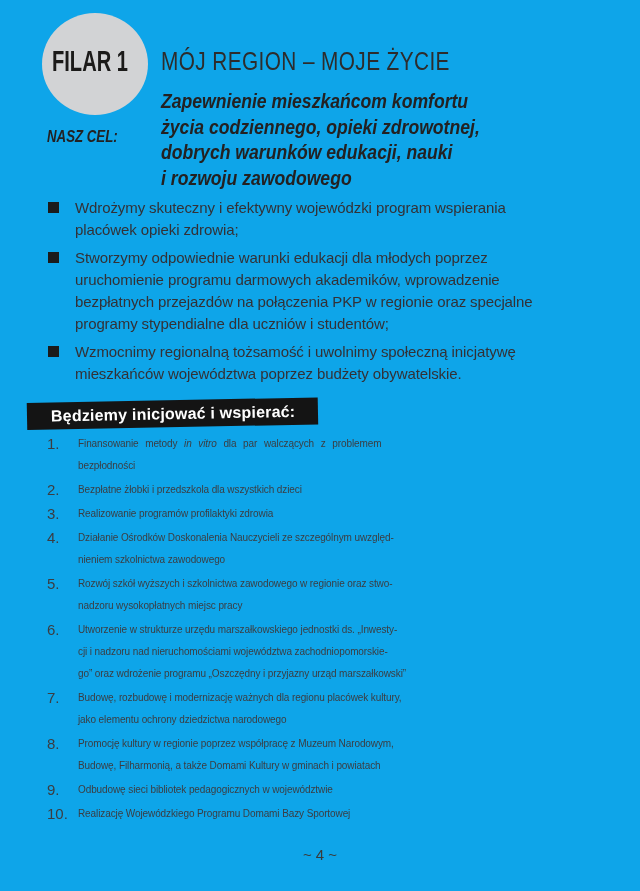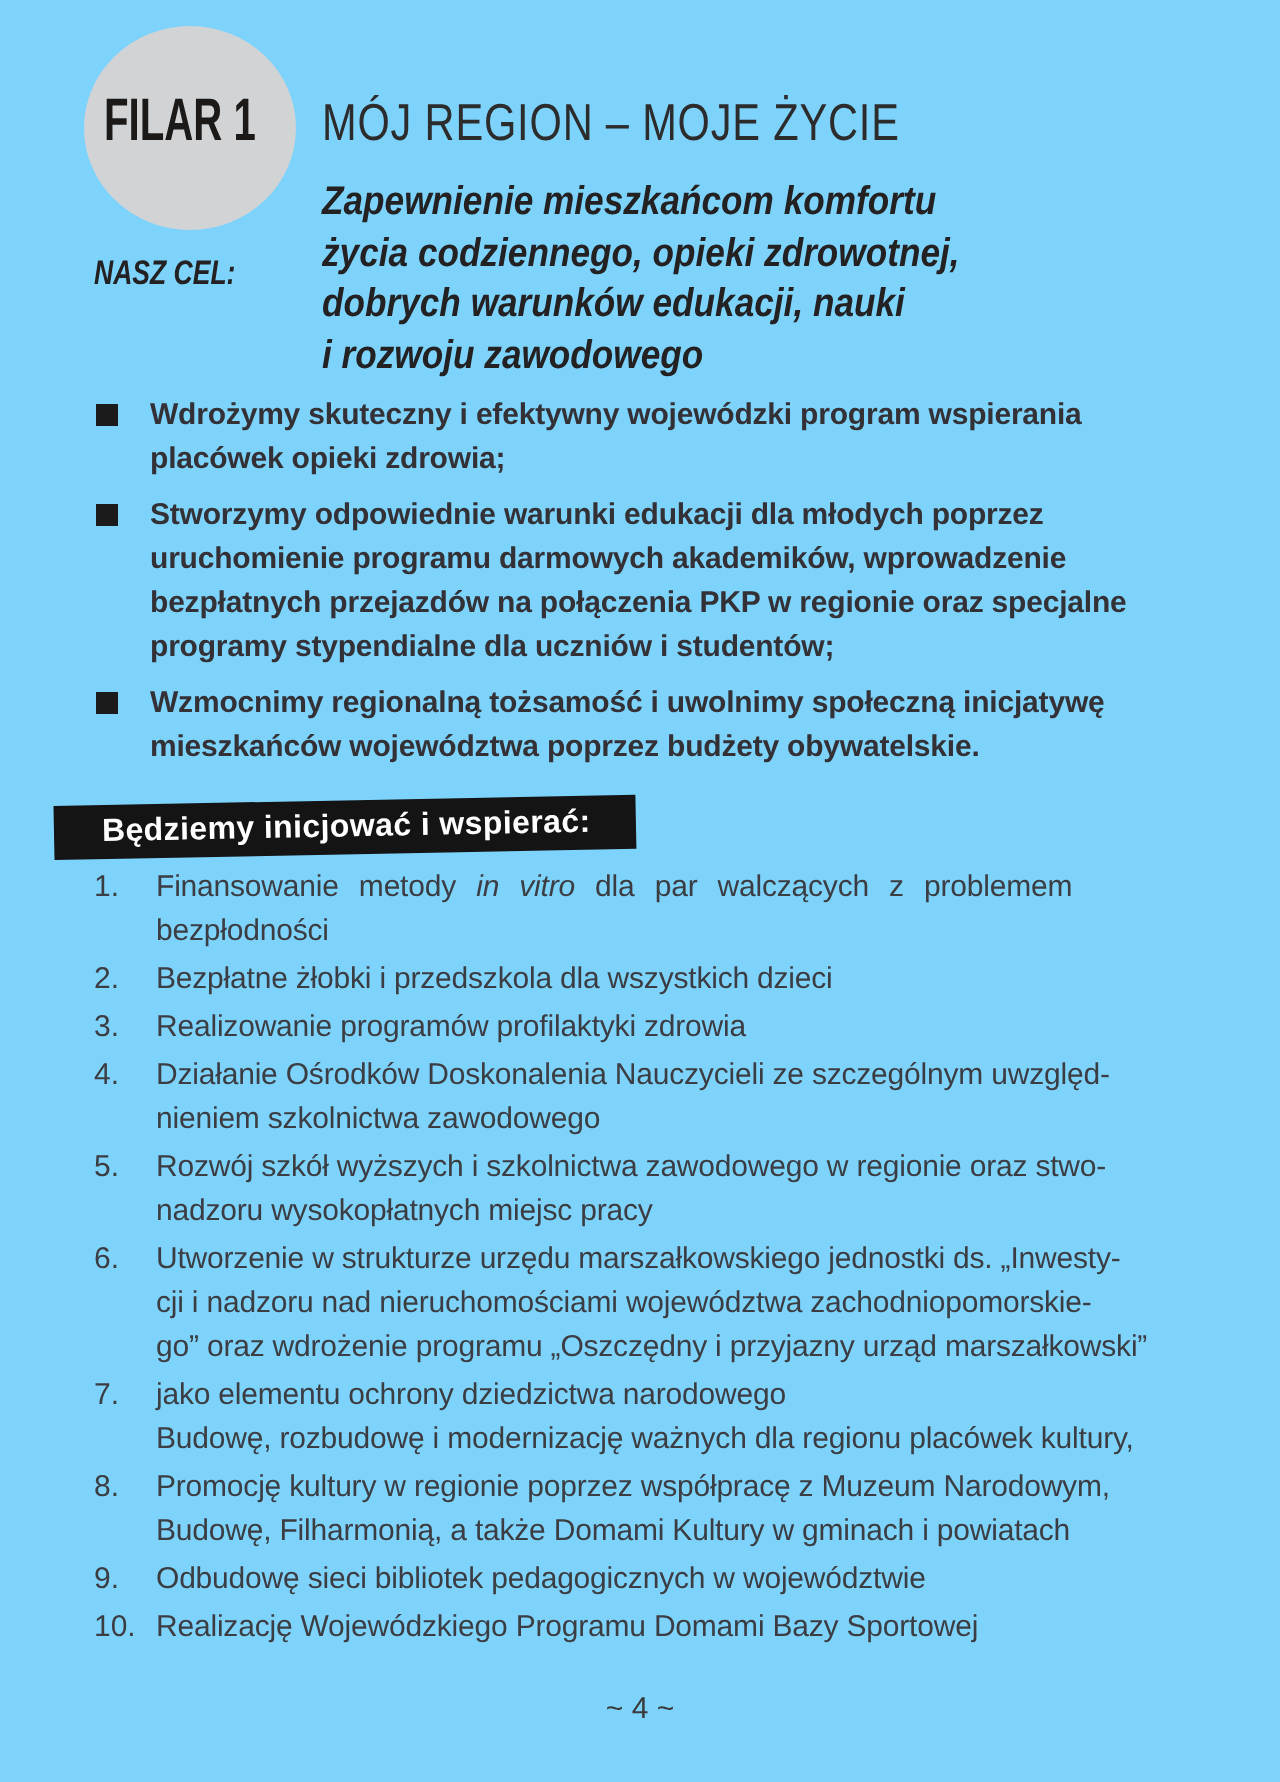--- a/index.html
+++ b/index.html
@@ -1,20 +1,20 @@
 <!DOCTYPE html>
 <html lang="pl" style="--circle: #d2d3d5; --ink: #3b3d42; --heading_ink: #232122; --banner_bg: #141414; --banner_text: #ffffff;"><head>
 <meta charset="utf-8">
 <style>
   * { box-sizing: border-box; }
   html, body { margin: 0; padding: 0; background: #ffffff; }
   .page {
     position: relative;
     width: 640px; height: 891px;
-    background: #7dd3fc;
+    background: #0ea5e9;
     overflow: hidden;
     font-family: "Liberation Sans", "DejaVu Sans", sans-serif;
   }
 
   
   .hdr { position: relative; height: 197px; }
   .circle {
     position: absolute; left: 42px; top: 13px;
     width: 106px; height: 102px; border-radius: 50%;
     background: var(--circle, #d2d3d5);
@@ -46,21 +46,21 @@
     line-height: 25.7px; white-space: pre-line;
     transform: scaleX(.88); transform-origin: 0 0;
   }
 
   
   .bullets { list-style: none; margin: 0; padding: 0 26px 0 48px; }
   .bullets li { display: flex; gap: 16px; margin-bottom: 6px; }
   .sq { flex: 0 0 auto; width: 11px; height: 11px; background: #1b1b1b; margin-top: 5px; }
   .btext {
     white-space: pre-line;
-    font-weight: 700; font-size: 15px; line-height: 22px;
+    font-weight: 400; font-size: 15px; line-height: 22px;
     letter-spacing: -.1px; color: #333136;
   }
 
   
   .banner {
     margin: 18px 0 3px 27px;
     width: 291px; height: 27px;
     padding-left: 24px;
     background: var(--banner_bg, #141414);
     color: var(--banner_text, #ffffff);
@@ -72,21 +72,21 @@
 
   
   .items { list-style: none; margin: 0; padding: 0 0 0 47px; }
   .items li { display: flex; margin-bottom: 2px; }
   .num {
     flex: 0 0 31px;
     font-size: 15px; line-height: 22px; color: var(--ink, #3b3d42);
   }
   .itext {
     width: 532px;
-    font-size: 15px; line-height: 22px; letter-spacing: -.1px;
+    font-size: 10px; line-height: 22px; letter-spacing: -.1px;
     color: var(--ink, #3b3d42);
   }
   .line { display: block; white-space: nowrap; }
   .line.wide { word-spacing: .4em; }
   .ital { font-style: italic; }
 
   
   .pagenum {
     margin-top: 21px; text-align: center;
     font-size: 15px; color: #3a3a3a;
@@ -178,22 +178,22 @@
     <span class="itext">
           <span class="line"><span>Utworzenie w strukturze urzędu marszałkowskiego jednostki ds. „Inwesty-</span></span>
           <span class="line"><span>cji i nadzoru nad nieruchomościami województwa zachodniopomorskie-</span></span>
           <span class="line"><span>go” oraz wdrożenie programu „Oszczędny i przyjazny urząd marszałkowski”</span></span>
         </span>
   </li>
 
   <li>
     <span class="num">7.</span>
     <span class="itext">
+          <span class="line"><span>Budowę, rozbudowę i modernizację ważnych dla regionu placówek kultury,</span></span>
           <span class="line"><span>jako elementu ochrony dziedzictwa narodowego</span></span>
-          <span class="line"><span>Budowę, rozbudowę i modernizację ważnych dla regionu placówek kultury,</span></span>
         </span>
   </li>
 
   <li>
     <span class="num">8.</span>
     <span class="itext">
           <span class="line"><span>Promocję kultury w regionie poprzez współpracę z Muzeum Narodowym,</span></span>
           <span class="line"><span>Budowę, Filharmonią, a także Domami Kultury w gminach i powiatach</span></span>
         </span>
   </li>

